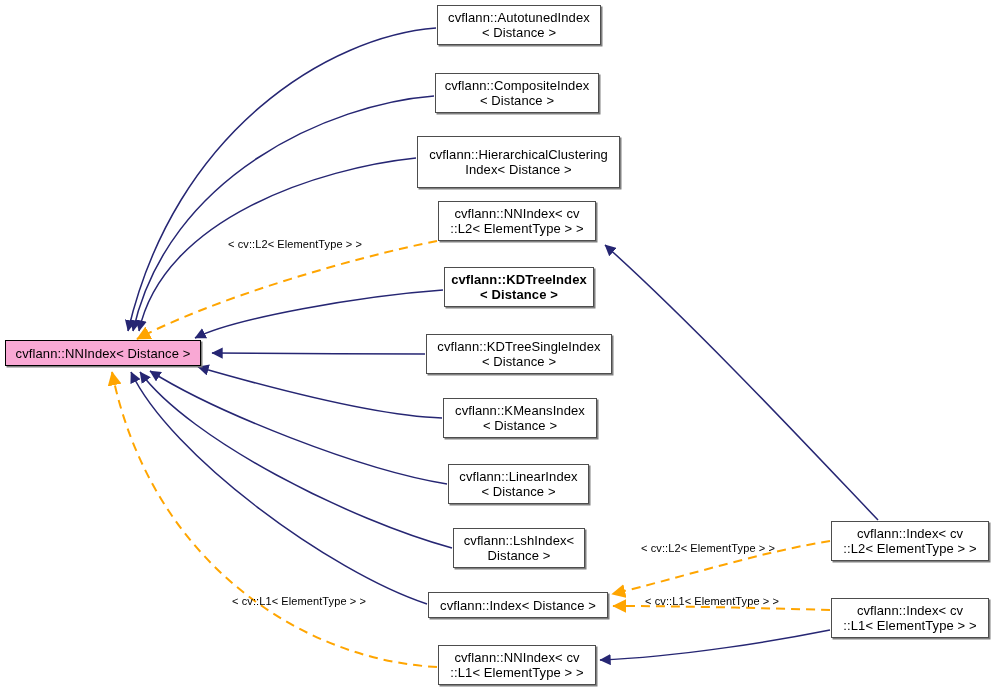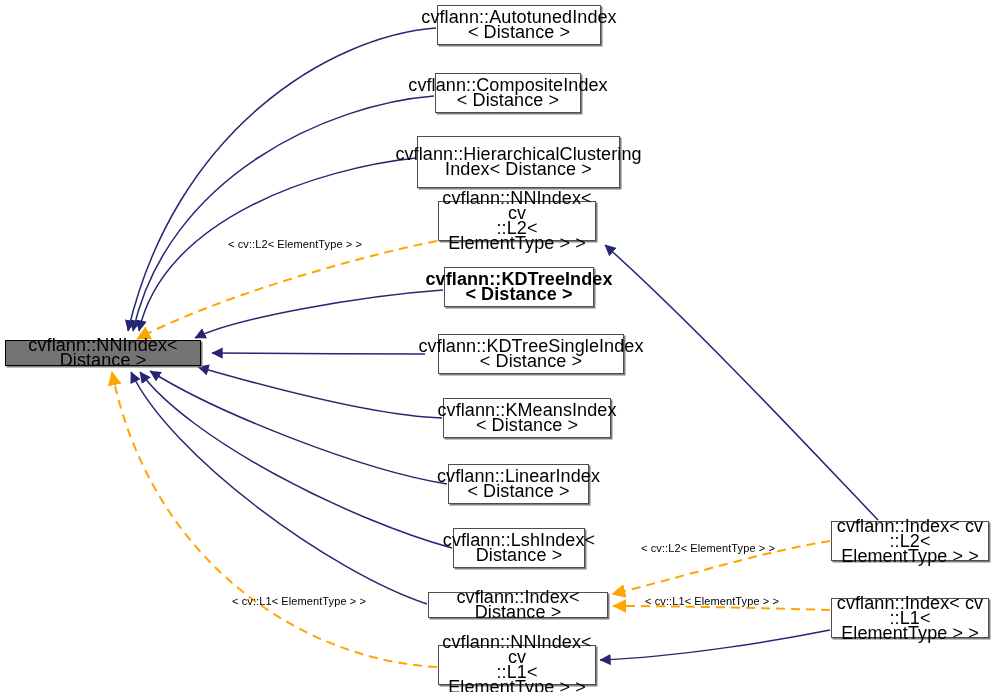--- a/index.html
+++ b/index.html
@@ -24,28 +24,28 @@
   }
   .node-box {
     position: absolute;
     box-sizing: border-box;
     border: 1px solid #4d4d4d;
     background: #ffffff;
     display: flex;
     align-items: center;
     justify-content: center;
     text-align: center;
-    font-size: 18px;
+    font-size: 13px;
     line-height: 15px;
     color: #000000;
     letter-spacing: 0.1px;
     box-shadow: 1.5px 1.5px 0 0 #808080;
   }
   .node-box.root-node {
-    background: #737373;
+    background: #f9a8d4;
     border: 1px solid #000000;
   }
   .node-label {
     display: block;
     white-space: pre-line;
     padding: 0 3px;
   }
   .edge-label {
     position: absolute;
     font-size: 11px;
@@ -94,46 +94,46 @@
 
   <div class="node-box root-node" style="left:5px; top:340px; width:196px; height:26px;">
     <span class="node-label">cvflann::NNIndex&lt; Distance &gt;</span>
   </div>
 
   <div class="node-box" style="left:437px; top:5px; width:164px; height:40px;">
     <span class="node-label">cvflann::AutotunedIndex
 &lt; Distance &gt;</span>
   </div>
 
-  <div class="node-box" style="left:435px; top:73px; width:146px; height:40px;align-items:center;">
+  <div class="node-box" style="left:435px; top:73px; width:164px; height:40px;align-items:center;">
     <span class="node-label">cvflann::CompositeIndex
 &lt; Distance &gt;</span>
   </div>
 
   <div class="node-box" style="left:417px; top:136px; width:203px; height:52px;">
     <span class="node-label">cvflann::HierarchicalClustering
 Index&lt; Distance &gt;</span>
   </div>
 
   <div class="node-box" style="left:438px; top:201px; width:158px; height:40px;">
     <span class="node-label">cvflann::NNIndex&lt; cv
 ::L2&lt; ElementType &gt; &gt;</span>
   </div>
 
   <div class="node-box" style="left:444px; top:267px; width:150px; height:40px;font-weight:bold;">
     <span class="node-label">cvflann::KDTreeIndex
 &lt; Distance &gt;</span>
   </div>
 
-  <div class="node-box" style="left:426px; top:334px; width:186px; height:40px;margin-left:12px;">
+  <div class="node-box" style="left:426px; top:334px; width:186px; height:40px;">
     <span class="node-label">cvflann::KDTreeSingleIndex
 &lt; Distance &gt;</span>
   </div>
 
-  <div class="node-box" style="left:443px; top:398px; width:168px; height:40px;">
+  <div class="node-box" style="left:443px; top:398px; width:154px; height:40px;">
     <span class="node-label">cvflann::KMeansIndex
 &lt; Distance &gt;</span>
   </div>
 
   <div class="node-box" style="left:448px; top:464px; width:141px; height:40px;">
     <span class="node-label">cvflann::LinearIndex
 &lt; Distance &gt;</span>
   </div>
 
   <div class="node-box" style="left:453px; top:528px; width:132px; height:40px;">

